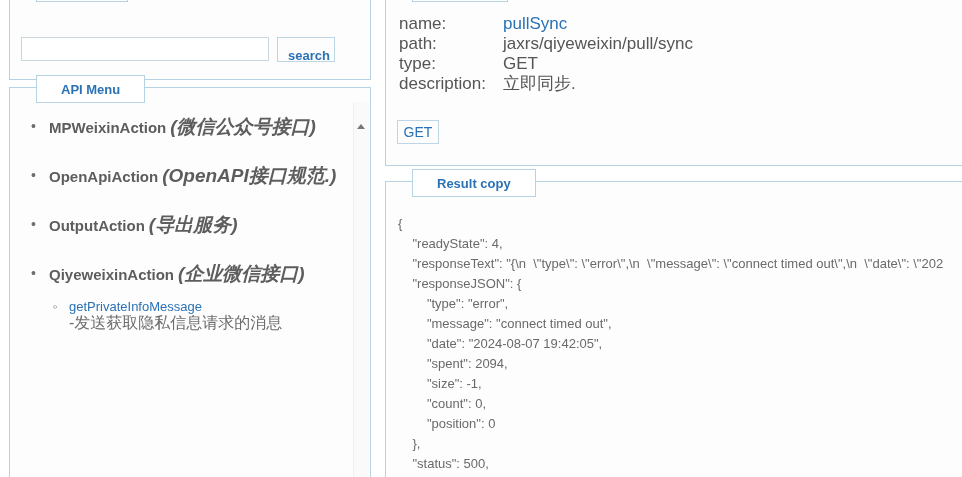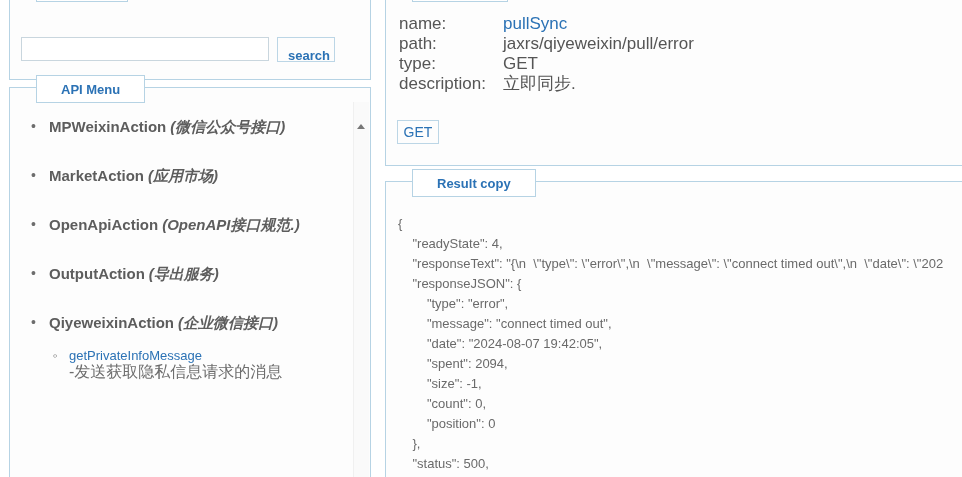--- a/index.html
+++ b/index.html
@@ -110,21 +110,21 @@
     font-size: 14px;
   }
   .item-name {
     font-weight: bold;
     font-size: 15px;
     color: #5d5d5d;
   }
   .item-desc {
     font-weight: bold;
     font-style: italic;
-    font-size: 15px;
+    font-size: 19px;
     color: #5d5d5d;
     margin-left: 4px;
   }
   ul.sub-list {
     list-style: none;
     margin: 0;
     padding: 0 0 0 20px;
   }
   ul.sub-list > li.sub-item {
     position: relative;
@@ -256,23 +256,20 @@
 
 <div class="panel" id="api-menu-panel">
   <div class="legend">API Menu</div>
   <div id="api-menu-scroll">
     <ul class="menu-list">
 
       <li class="menu-item">
         <span class="item-name">MPWeixinAction</span><span class="item-desc">(微信公众号接口)</span>
       </li>
 
-      <li class="menu-item">
-        <span class="item-name">MarketAction</span><span class="item-desc">(应用市场)</span>
-      </li>
 
 
       <li class="menu-item">
         <span class="item-name">OpenApiAction</span><span class="item-desc">(OpenAPI接口规范.)</span>
       </li>
 
       <li class="menu-item">
         <span class="item-name">OutputAction</span><span class="item-desc">(导出服务)</span>
       </li>
 
@@ -299,21 +296,21 @@
   </div>
 </div>
 
 <div class="panel" id="method-panel">
   <div class="legend">Method</div>
 
   <div class="kv-row" style="top:27px;">
     <span class="kv-key">name:</span><span class="kv-val link">pullSync</span>
   </div>
   <div class="kv-row" style="top:47px;">
-    <span class="kv-key">path:</span><span class="kv-val">jaxrs/qiyeweixin/pull/error</span>
+    <span class="kv-key">path:</span><span class="kv-val">jaxrs/qiyeweixin/pull/sync</span>
   </div>
   <div class="kv-row" style="top:67px;">
     <span class="kv-key">type:</span><span class="kv-val">GET</span>
   </div>
   <div class="kv-row" style="top:87px;">
     <span class="kv-key">description:</span><span class="kv-val">立即同步.</span>
   </div>
 
   <button id="get-button">GET</button>
 </div>

